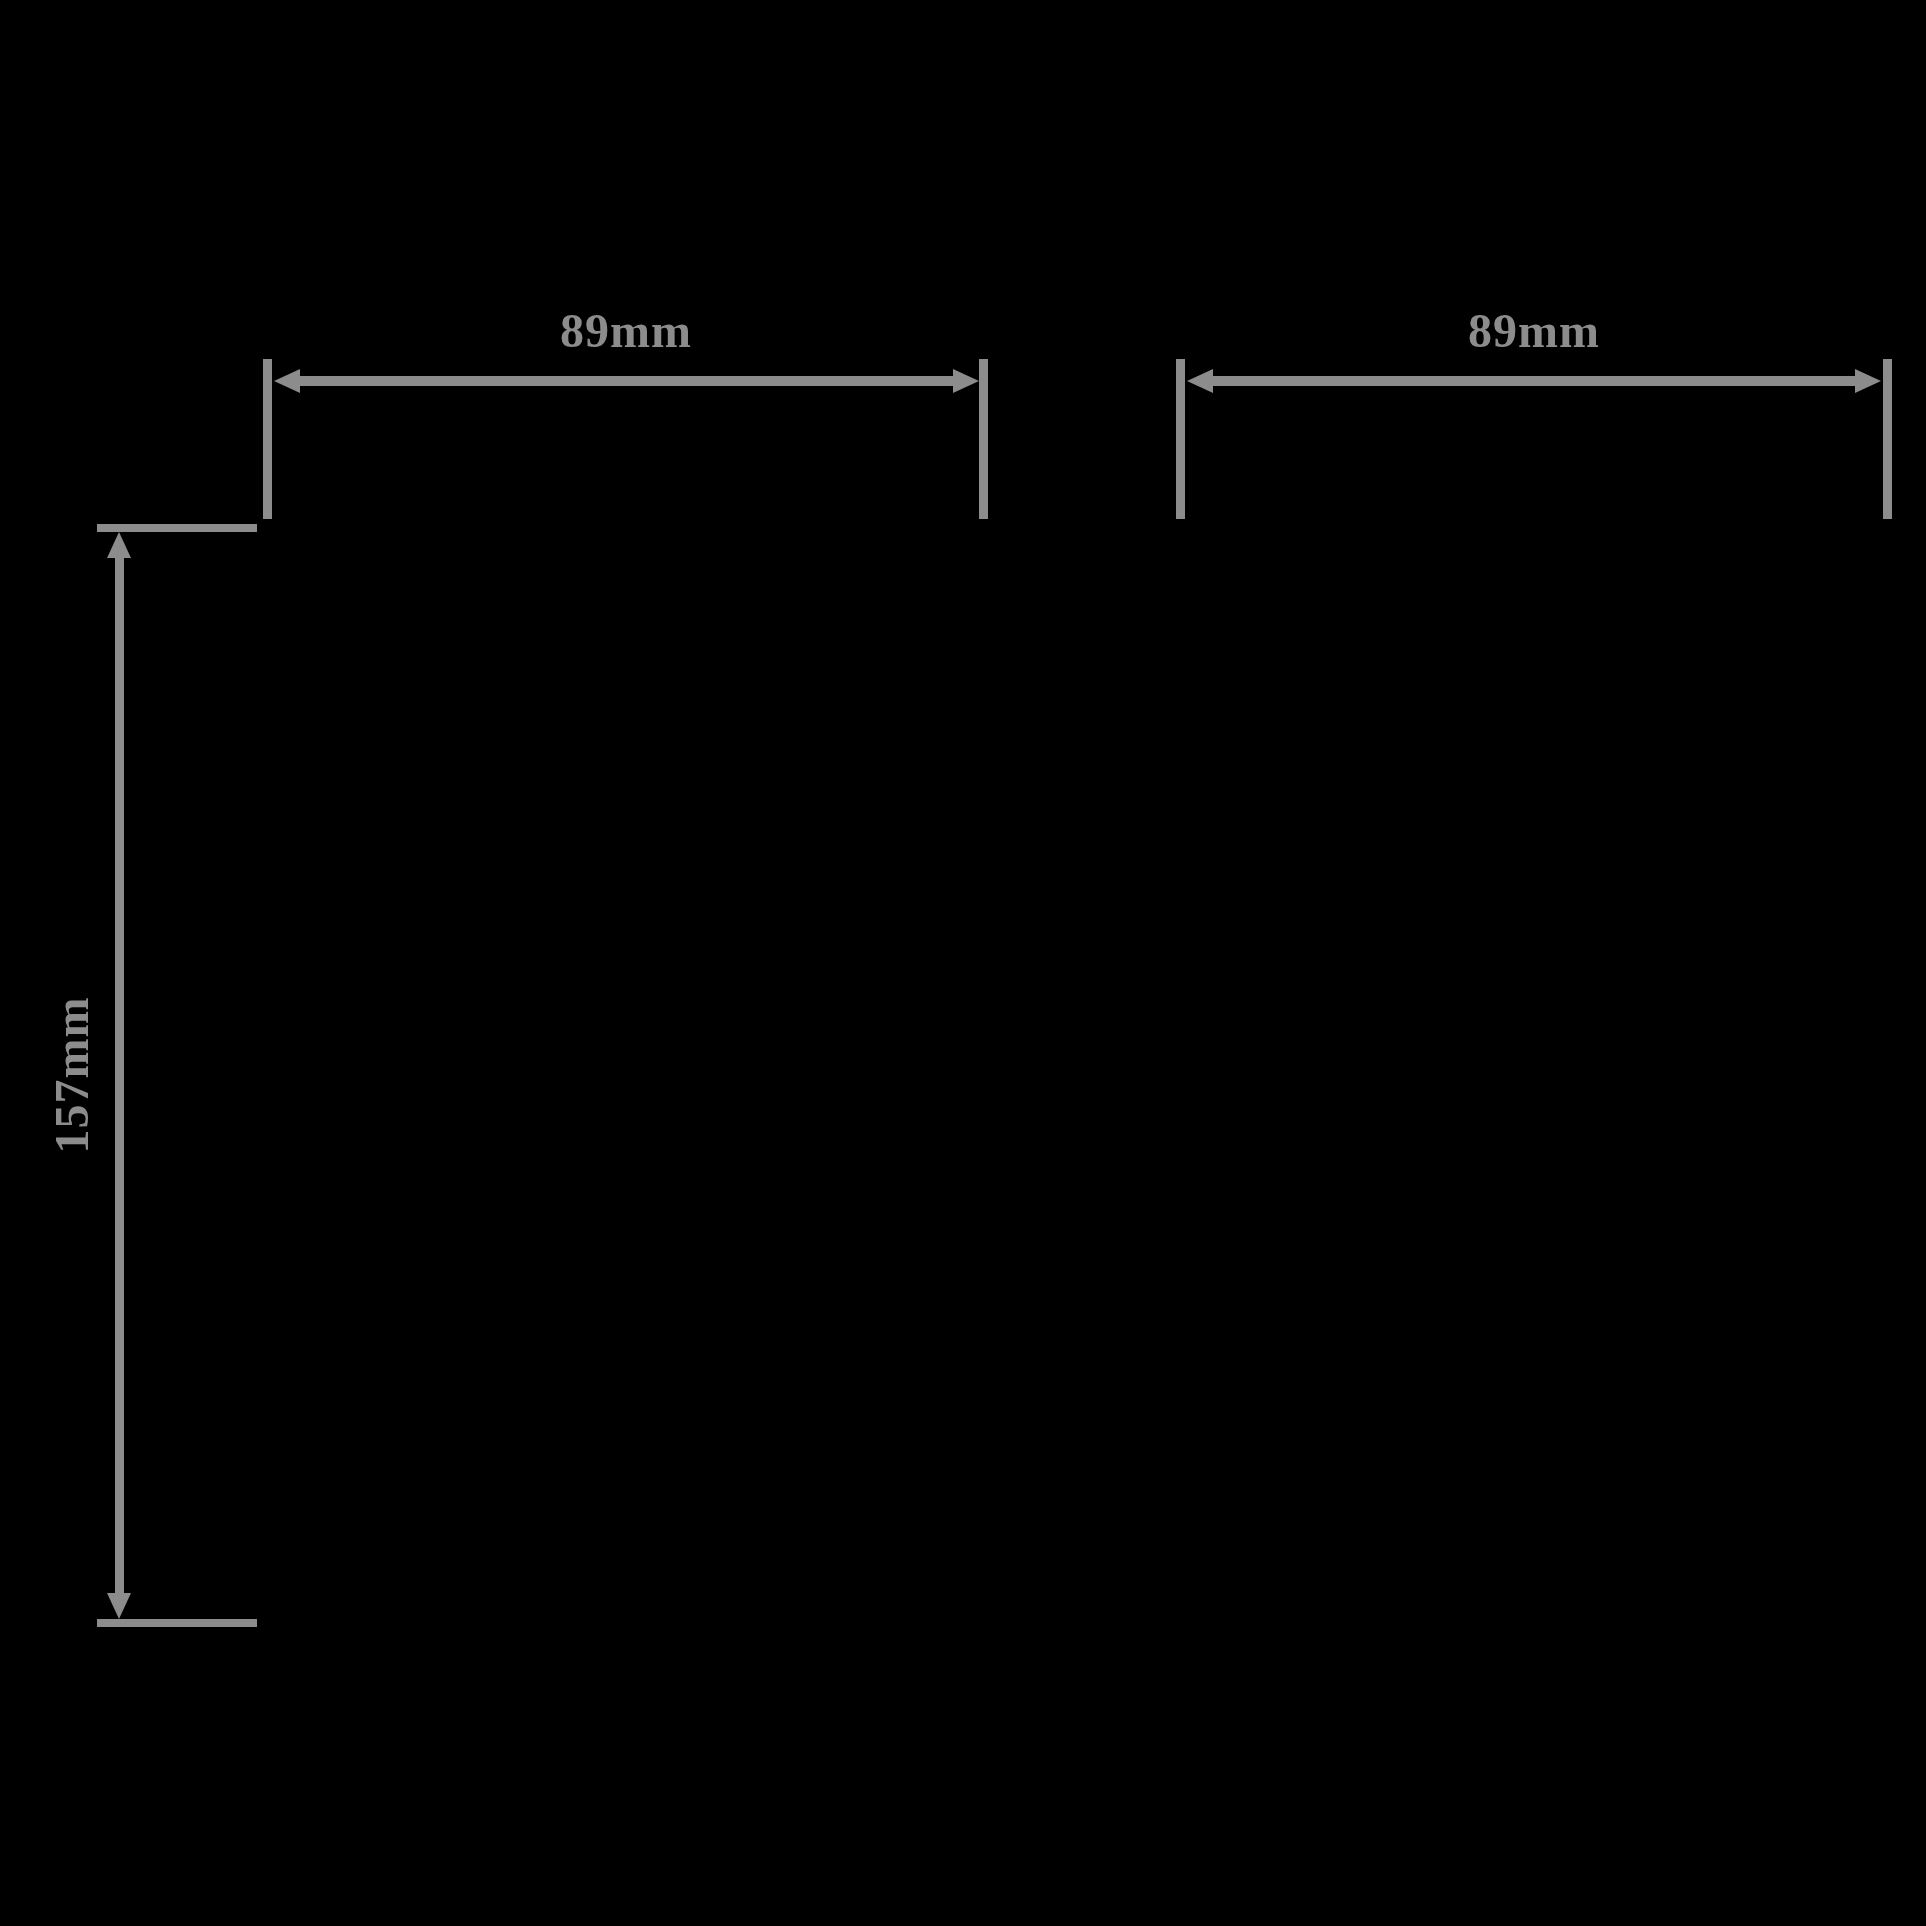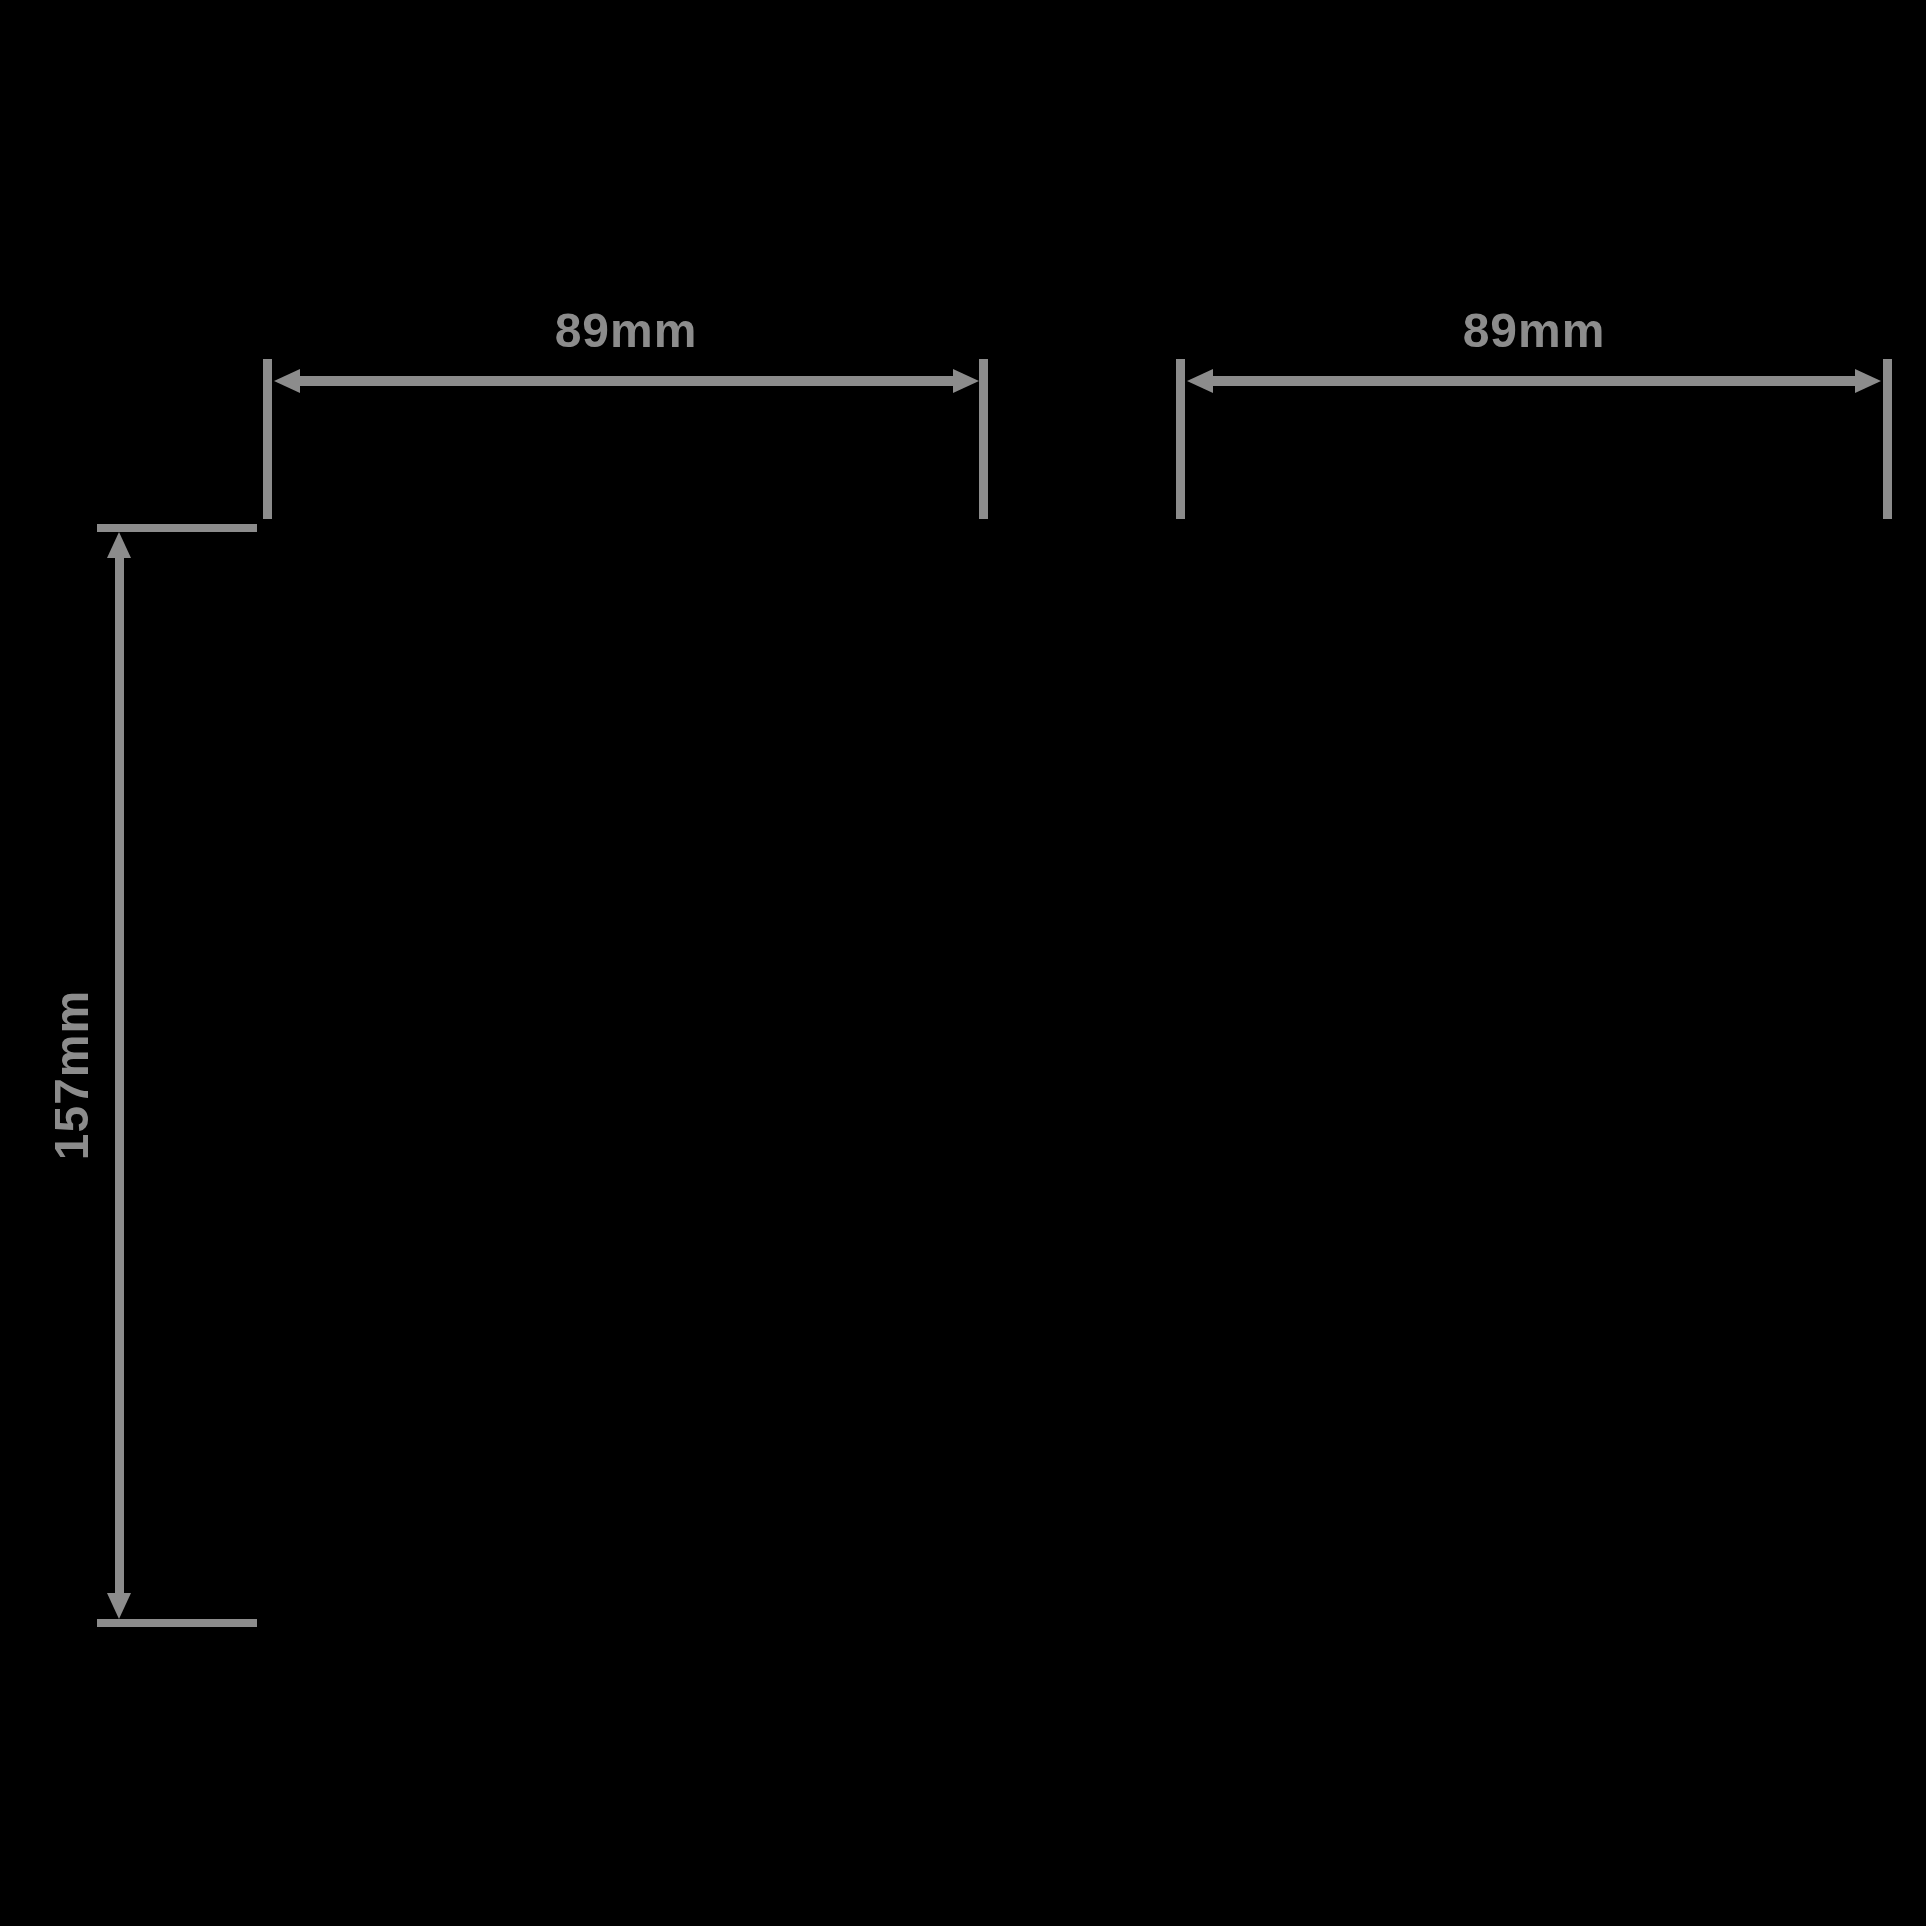--- a/index.html
+++ b/index.html
@@ -10,21 +10,21 @@
     margin: 0;
     padding: 0;
     background: var(--bg-color);
   }
   .canvas {
     position: relative;
     width: 1927px;
     height: 1927px;
     background: var(--bg-color);
     overflow: hidden;
-    font-family: Liberation Sans, sans-serif;
+    font-family: Liberation Serif, serif;
   }
   .dim-label {
     position: absolute;
     color: var(--line-color);
     font-size: 48px;
     font-weight: 600;
     letter-spacing: 1px;
     white-space: nowrap;
     user-select: none;
   }

